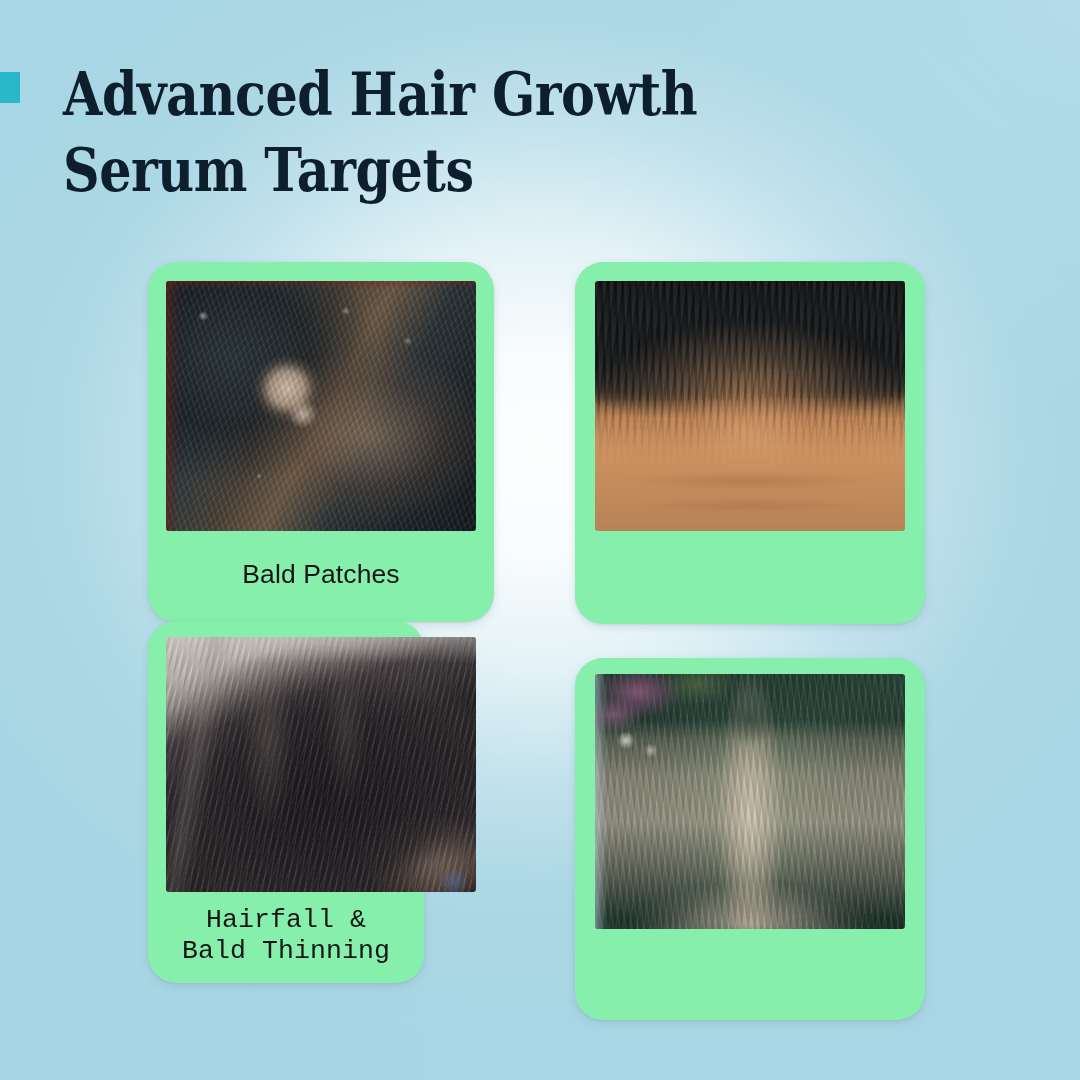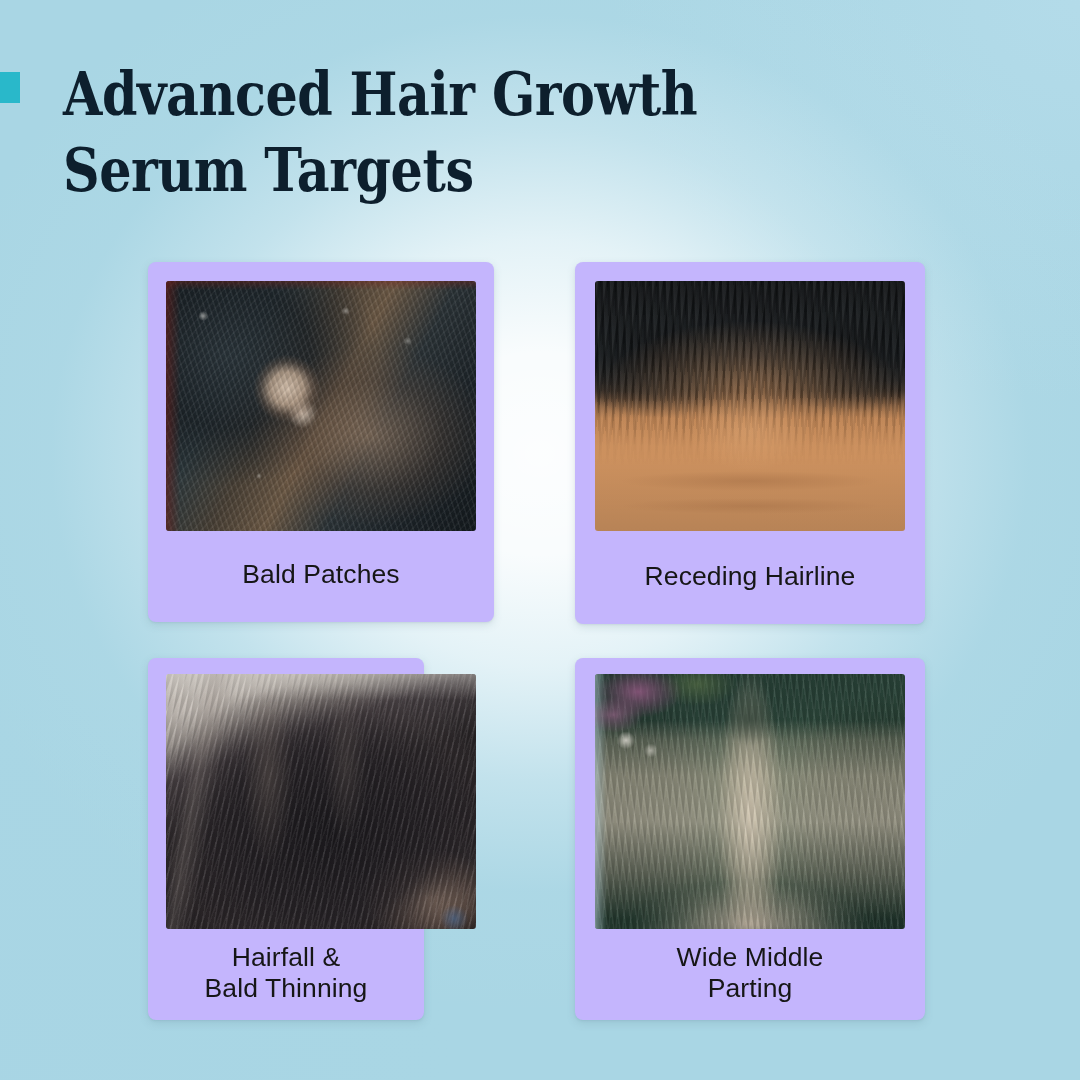--- a/index.html
+++ b/index.html
@@ -49,29 +49,29 @@
     letter-spacing:-0.5px;
     color:#0d1f2d;
     transform:scaleX(0.86);
     transform-origin:left top;
   }
   #title .tline{display:block;white-space:nowrap;}
 
   
   .card{
     position:absolute;
-    background:#c4b5fd;
-    border-radius:8px;
+    background:#86efac;
+    border-radius:28px;
     box-shadow:0 3px 9px rgba(80,110,125,0.17),
                0 1px 2px rgba(80,110,125,0.10);
     box-sizing:border-box;
   }
   #card-0{left:148px;top:262px;width:346px;height:360px;}
   #card-1{left:575px;top:262px;width:350px;height:362px;}
-  #card-2{left:148px;top:658px;width:276px;height:362px;}
+  #card-2{left:148px;top:621px;width:276px;height:362px;font-family:Liberation Mono, monospace;}
   #card-3{left:575px;top:658px;width:350px;height:362px;}
 
   .photo{
     position:absolute;
     left:18px;top:19px;
     width:310px;height:250px;
     border-radius:3px;
     overflow:hidden;
   }
   #card-1 .photo,#card-3 .photo{left:20px;width:310px;}
@@ -274,32 +274,25 @@
 
 <div class="card" id="card-0">
   <div class="photo ph0"></div>
   <div class="caption">
     <span>Bald Patches</span>
   </div>
 </div>
 
 <div class="card" id="card-1">
   <div class="photo ph1"></div>
-  <div class="caption">
-    <span>Receding Hairline</span>
-  </div>
 </div>
 
 <div class="card" id="card-2">
   <div class="photo ph2"></div>
   <div class="caption">
     <span>Hairfall &amp;</span>
     <span>Bald Thinning</span>
   </div>
 </div>
 
 <div class="card" id="card-3">
   <div class="photo ph3"></div>
-  <div class="caption">
-    <span>Wide Middle</span>
-    <span>Parting</span>
-  </div>
 </div>
 
 </body></html>

